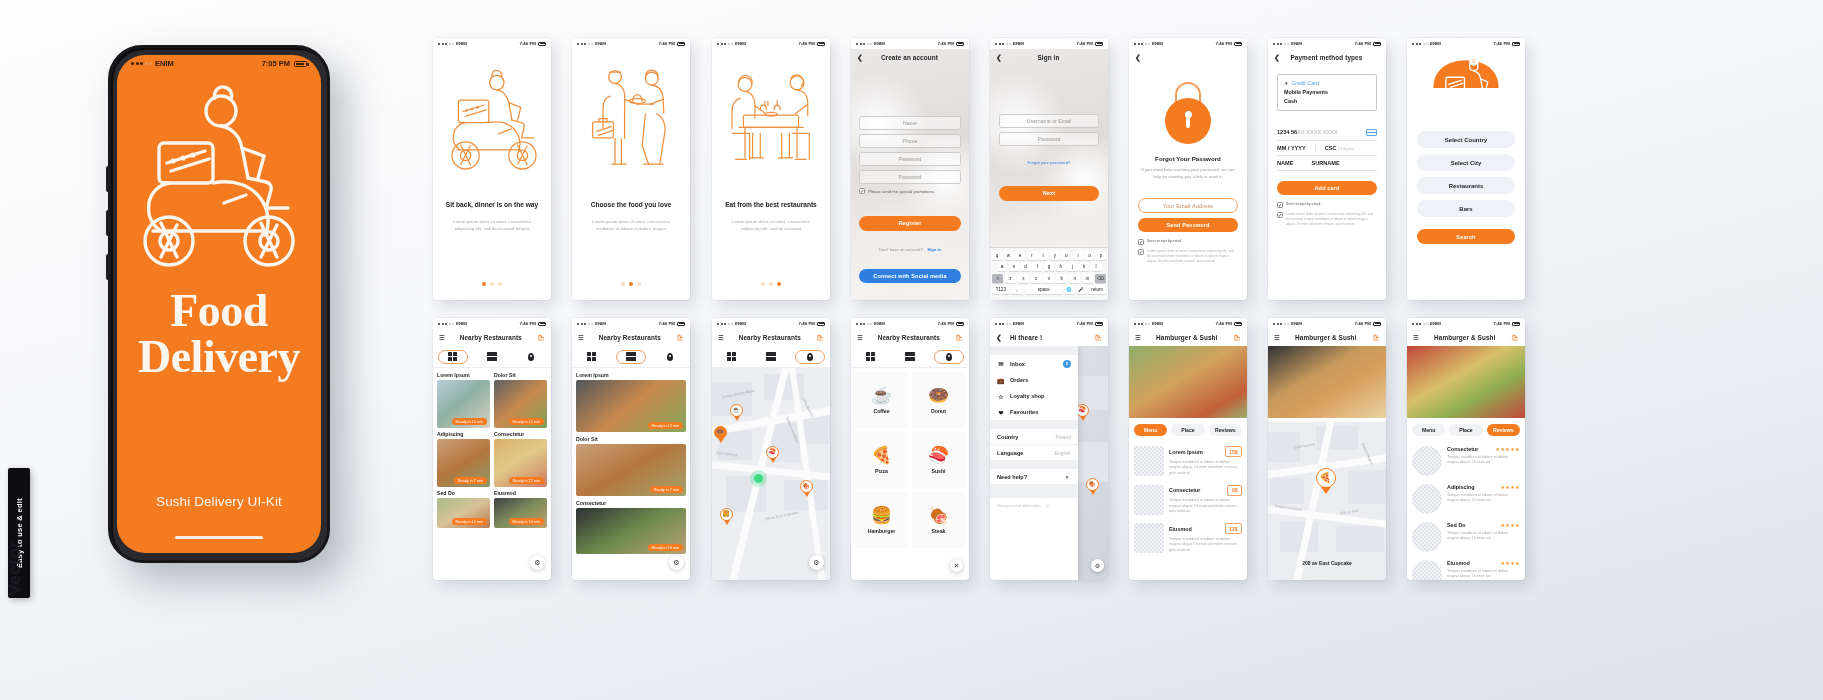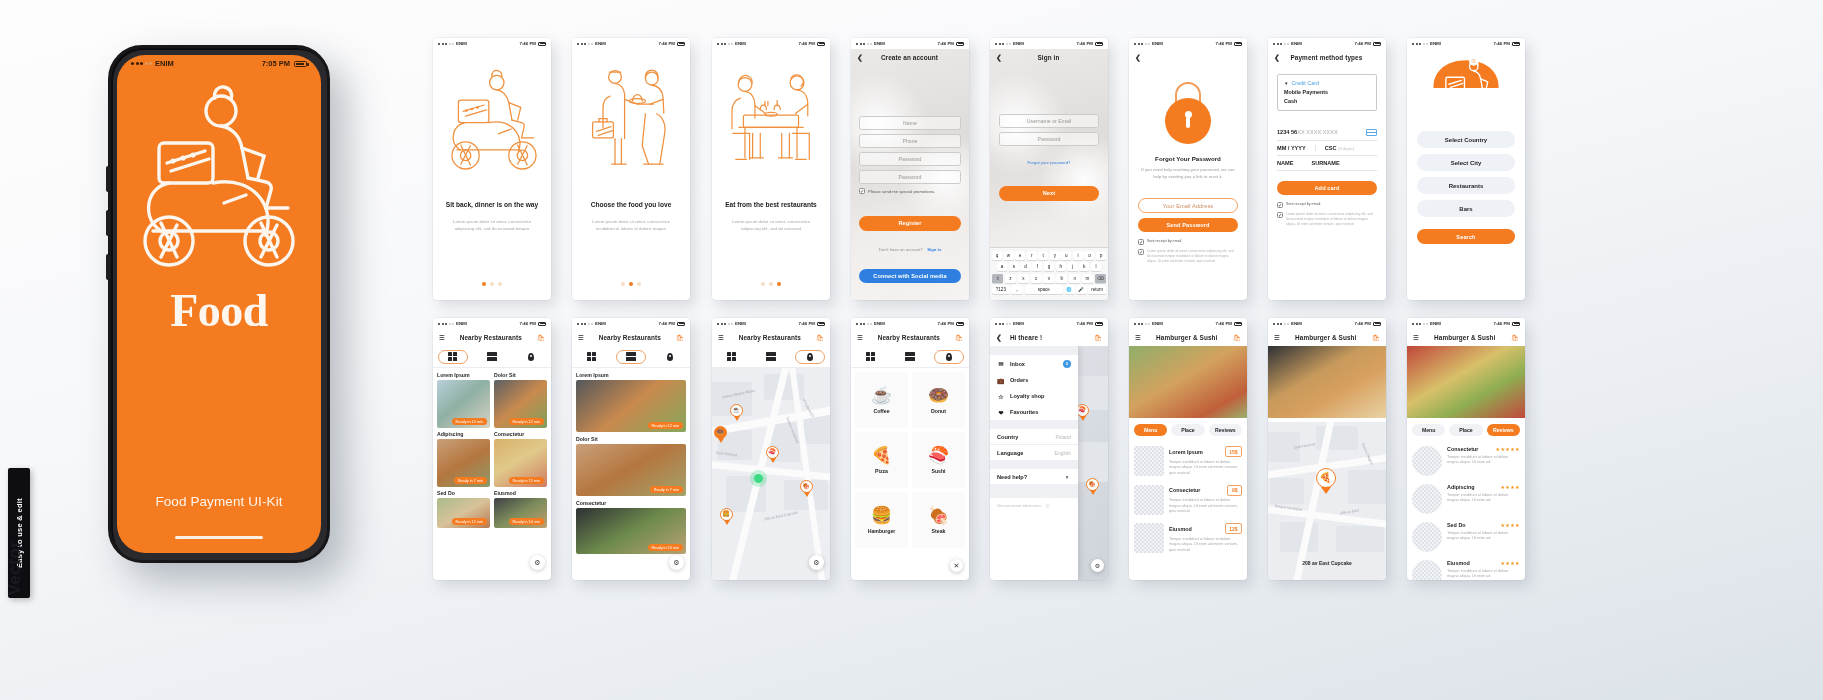--- a/index.html
+++ b/index.html
@@ -370,22 +370,23 @@
           <circle cx="40" cy="158" r="9"></circle>
           <circle cx="140" cy="158" r="24"></circle>
           <circle cx="140" cy="158" r="9"></circle>
           <path d="M132 140l16 34M148 142l-16 32"></path>
           <path d="M32 140l16 34M48 142l-16 32"></path>
           <path d="M95 120l22-8"></path>
         </svg>
       </div>
       <div class="hero-title">
         <div>Food</div>
-      </div>
-      <div class="hero-sub">Food Payment UI-Kit</div>
+        <div>Delivery</div>
+      </div>
+      <div class="hero-sub">Sushi Delivery UI-Kit</div>
       <div class="hero-home"></div>
     </div>
   </div>
 
   <div class="screen" style="left:433px;top:38px;">
     <div class="st">
       <div class="l">
           <span class="dots">
             <i></i>
             <i></i>

